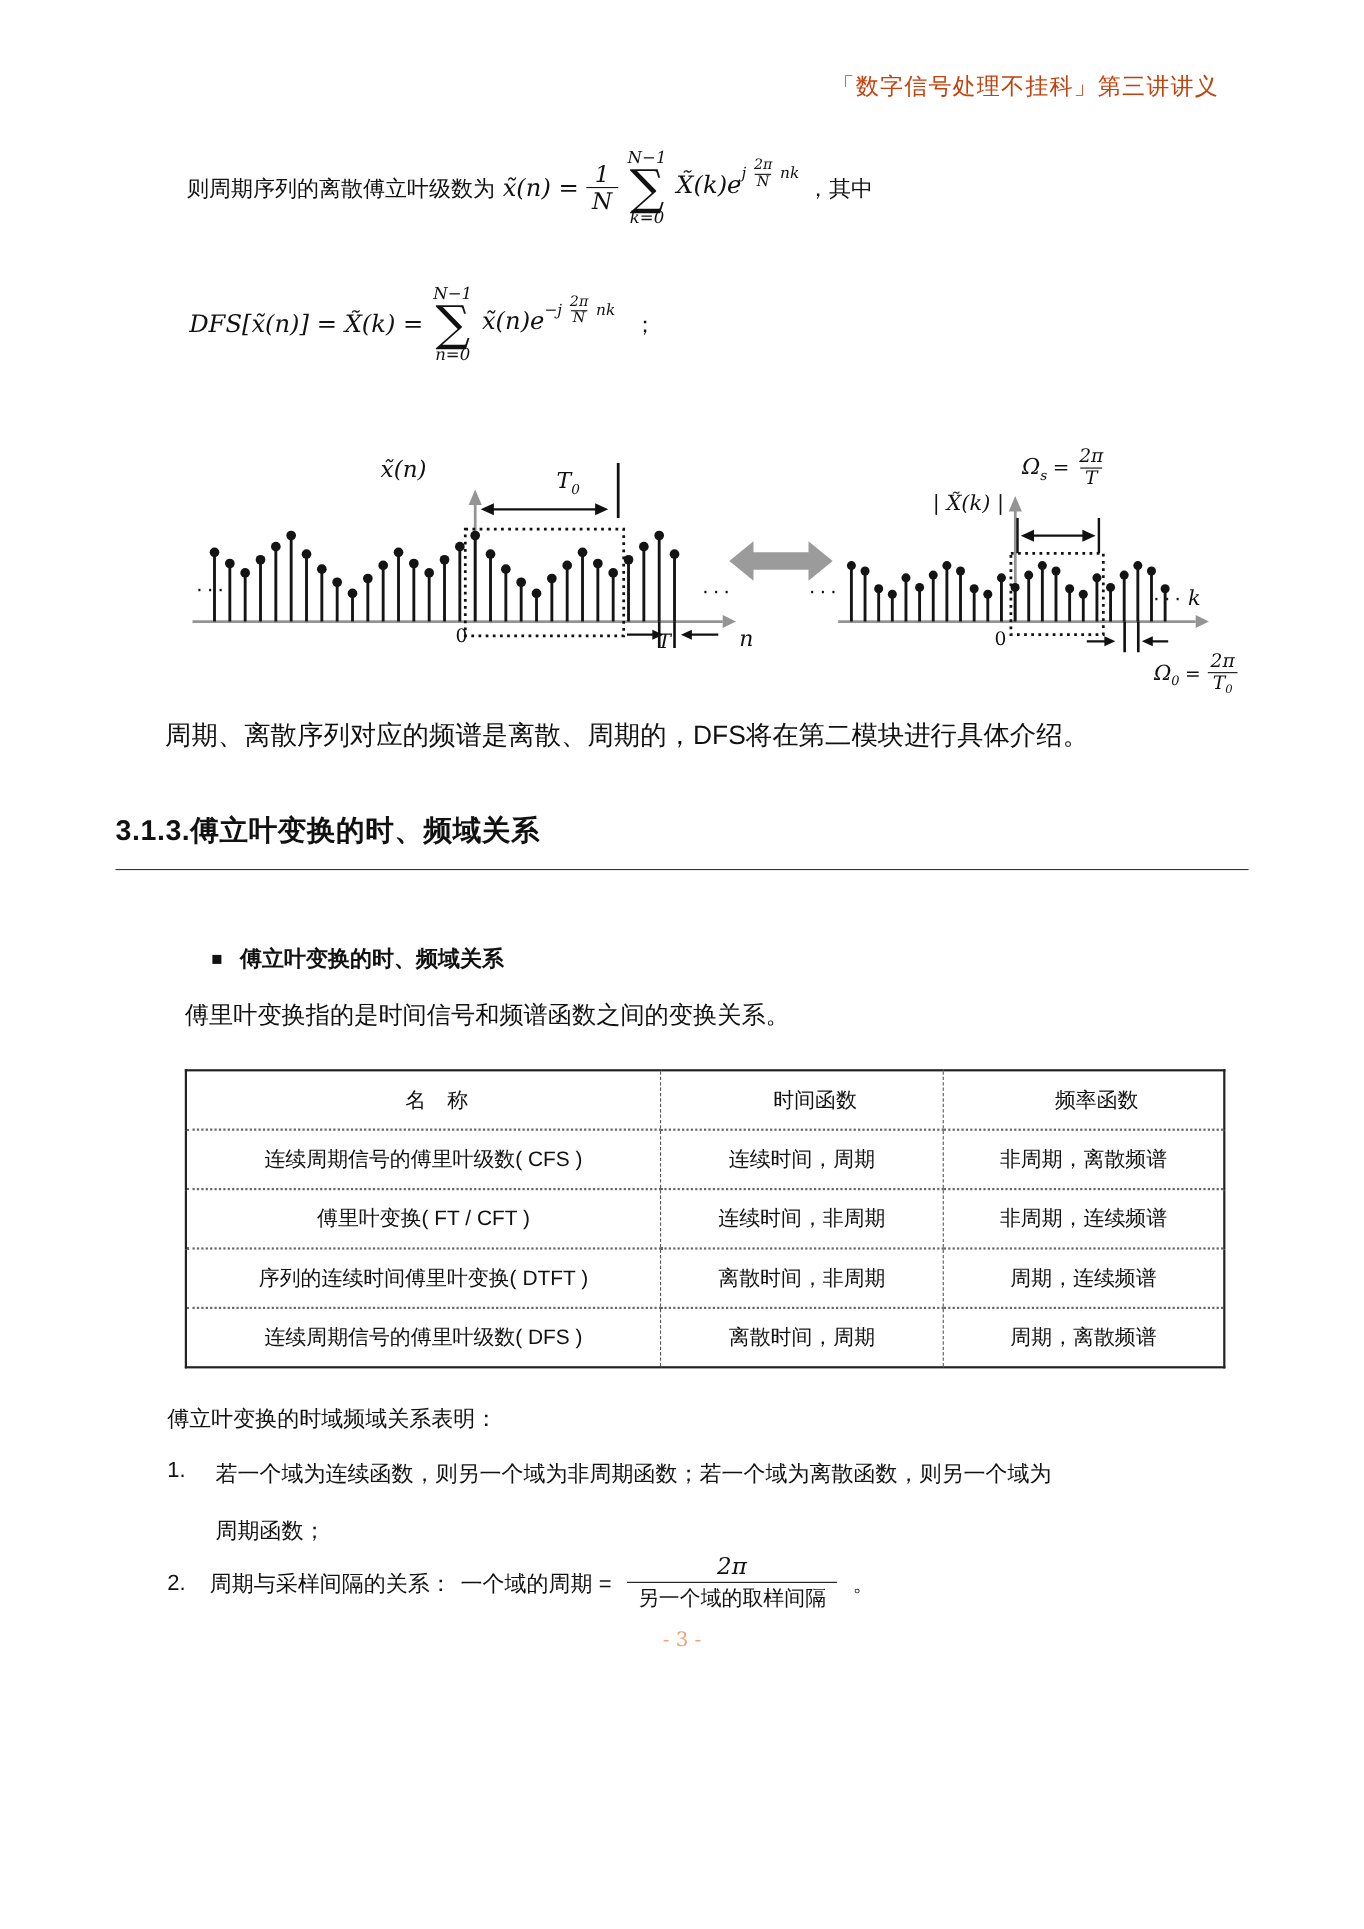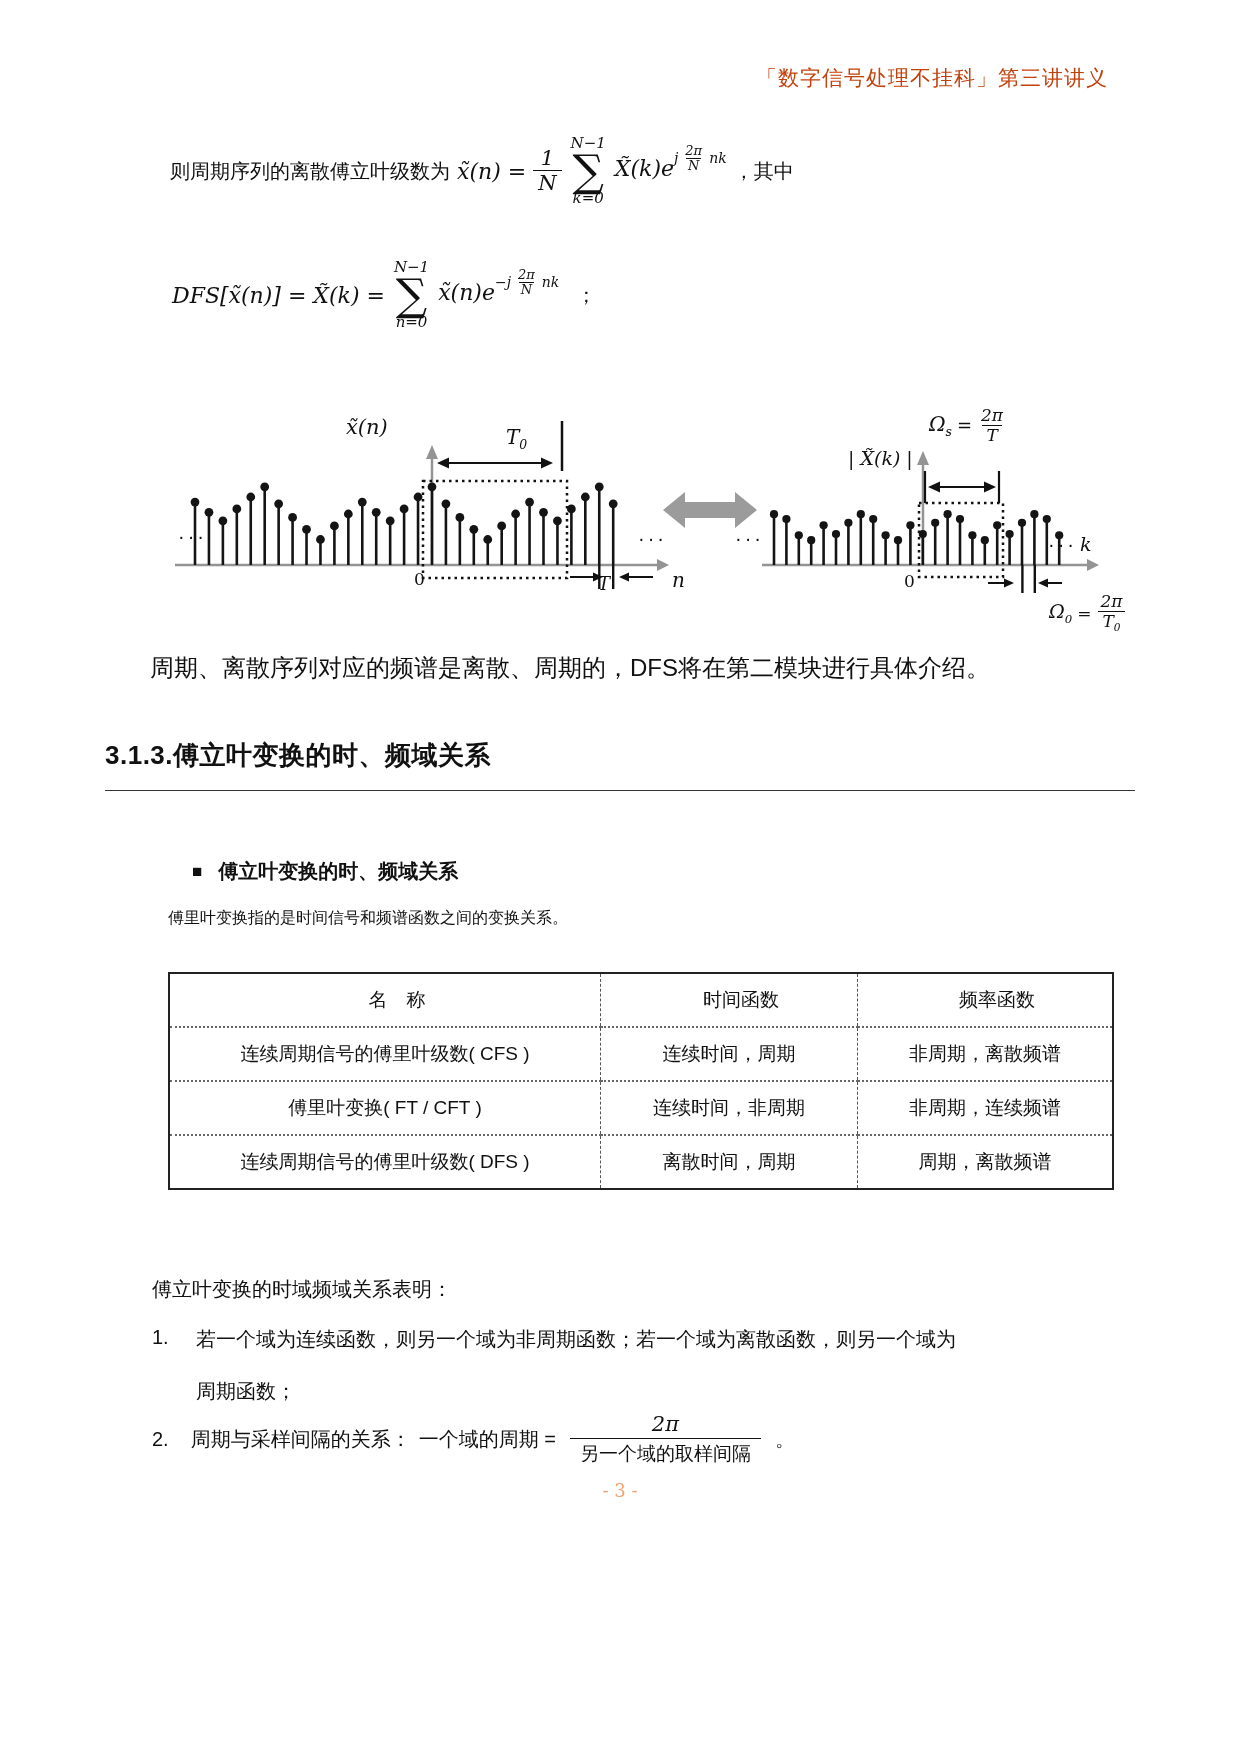--- a/index.html
+++ b/index.html
@@ -44,21 +44,21 @@
   .frac-sm .den { border-top:1.4px solid #111; padding:1px 4px 0 4px; }
   .frac-sm .num { padding:0 4px; }
 
   
   .caption { position:absolute; left:150px; top:652px; font-size:24px; }
   .section-heading { position:absolute; left:105px; top:738px; font-size:26px; font-weight:bold; letter-spacing:0.5px; }
   .heading-rule { position:absolute; left:105px; top:790px; width:1030px; border-top:1.5px solid #333; }
   .bullet-row { position:absolute; left:192px; top:858px; display:flex; align-items:center; gap:16px; }
   .bullet-square { font-size:17px; line-height:1; }
   .bullet-title { font-size:20px; font-weight:bold; }
-  .paragraph { position:absolute; left:168px; top:908px; font-size:16px; }
+  .paragraph { position:absolute; left:168px; top:908px; font-size:22px; }
 
   
   .dsp-table { position:absolute; left:168px; top:972px; width:844px; border-collapse:collapse; table-layout:fixed; }
   .dsp-table td { height:52px; text-align:center; vertical-align:middle; font-size:19px; padding:0 4px; }
   .dsp-table tr td { border-top:2px dotted #666; }
   .dsp-table tr:first-child td { border-top:2px solid #222;padding-left:28px; }
   .dsp-table tr.outer-bottom td { border-bottom:2px solid #222; }
   .dsp-table td.c1 { width:398px; }
   .dsp-table td.c2 { width:224px; border-left:1.5px dashed #555; }
   .dsp-table td.c3 { width:222px; border-left:1.5px dashed #555; }
@@ -350,20 +350,25 @@
     <tr>
       <td class="c1">连续周期信号的傅里叶级数( CFS )</td>
       <td class="c2">连续时间，周期</td>
       <td class="c3">非周期，离散频谱</td>
     </tr>
     <tr>
       <td class="c1">傅里叶变换( FT / CFT )</td>
       <td class="c2">连续时间，非周期</td>
       <td class="c3">非周期，连续频谱</td>
     </tr>
+    <tr>
+      <td class="c1">序列的连续时间傅里叶变换( DTFT )</td>
+      <td class="c2">离散时间，非周期</td>
+      <td class="c3">周期，连续频谱</td>
+    </tr>
     <tr class="outer-bottom">
       <td class="c1">连续周期信号的傅里叶级数( DFS )</td>
       <td class="c2">离散时间，周期</td>
       <td class="c3">周期，离散频谱</td>
     </tr>
   </tbody>
     </table>
 
   <div class="notes-intro">傅立叶变换的时域频域关系表明：</div>
   <div class="list-num" style="top:1326px;">1.</div>

